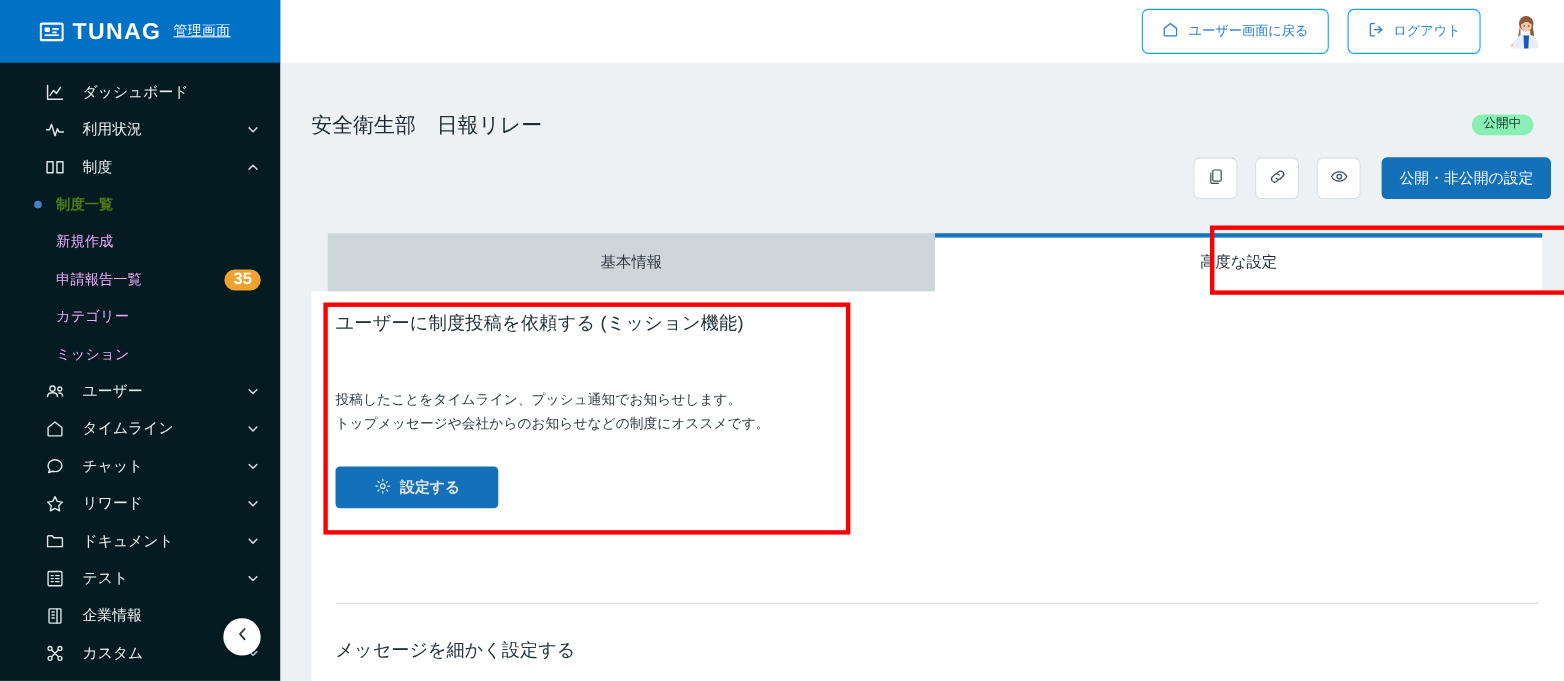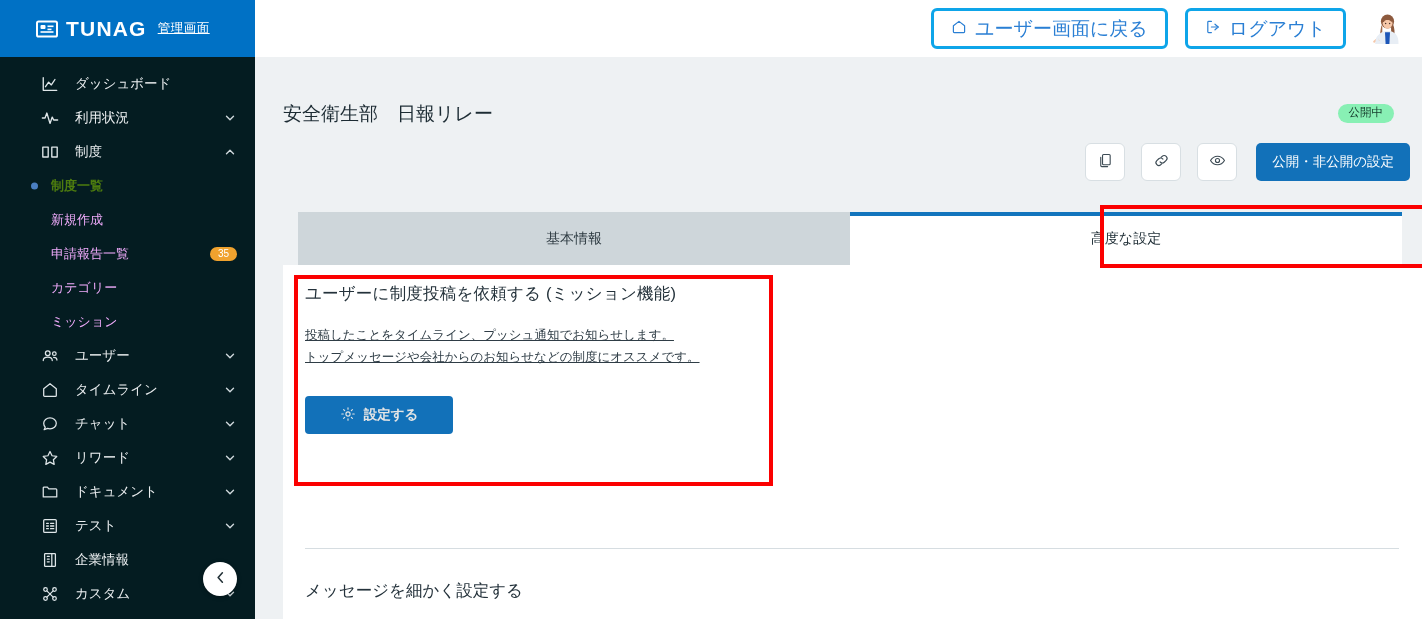--- a/index.html
+++ b/index.html
@@ -66,21 +66,21 @@
   .nav-sub.active .lbl { font-weight: 700; color: #4d7c0f; }
   .nav-sub .dot {
     position: absolute; left: 31px; top: 50%;
     transform: translateY(-50%);
     width: 7px; height: 7px; border-radius: 50%;
     background: #4a7fc1;
   }
   .badge-count {
     margin-left: auto;
     background: #f0a22e; color: #ffffff;
-    font-size: 10px; font-weight: 400;
+    font-size: 15px; font-weight: 700;
     border-radius: 10px;
     padding: 1.5px 8px 2.5px;
     line-height: 1;
   }
   .collapse-btn {
     position: absolute; left: 203px; top: 562px;
     width: 34px; height: 34px; border-radius: 50%;
     background: #ffffff;
     display: flex; align-items: center; justify-content: center;
     box-shadow: 0 1px 4px rgba(0,0,0,.35);
@@ -90,25 +90,25 @@
   
   .header {
     position: absolute; left: 255px; top: 0;
     width: 1167px; height: 57px;
     background: #ffffff;
     display: flex; align-items: center; justify-content: flex-end;
     padding-right: 18px;
   }
   .hdr-btn {
     height: 41px;
-    border: 3px solid #0ea5e9;
+    border: 1px solid #0ea5e9;
     border-radius: 6px;
     background: #ffffff;
     color: #2a7fd4;
-    font-size: 19px;
+    font-size: 12px;
     display: flex; align-items: center; gap: 8px;
     padding: 0 17px;
     cursor: pointer;
     white-space: nowrap;
   }
   .hdr-btn + .hdr-btn { margin-left: 17px; }
   .avatar {
     width: 38px; height: 38px; margin-left: 20px;
     border-radius: 4px; overflow: hidden;
     display: flex; align-items: center; justify-content: center;
@@ -189,22 +189,22 @@
   }
   .card-mission {
     position: absolute; left: 22px; top: 18px;
     width: 450px;
   }
   .card-title {
     font-size: 16.5px; color: #24323b; font-weight: 400;
     letter-spacing: .2px;
   }
   .card-desc {
-    margin-top: 20px;
-    font-size: 12.5px; color: #2f3d46; line-height: 1.72; text-decoration: underline;
+    margin-top: 48px;
+    font-size: 12.5px; color: #2f3d46; line-height: 1.72;
   }
   .gear-btn {
     margin-top: 28px;
     height: 38px; width: 148px;
     background: #1271b9; color: #e5e5e5;
     border: none; border-radius: 4px;
     font-size: 13.5px; font-weight: 700;
     display: flex; align-items: center; justify-content: center; gap: 8px;
     cursor: pointer;
   }

